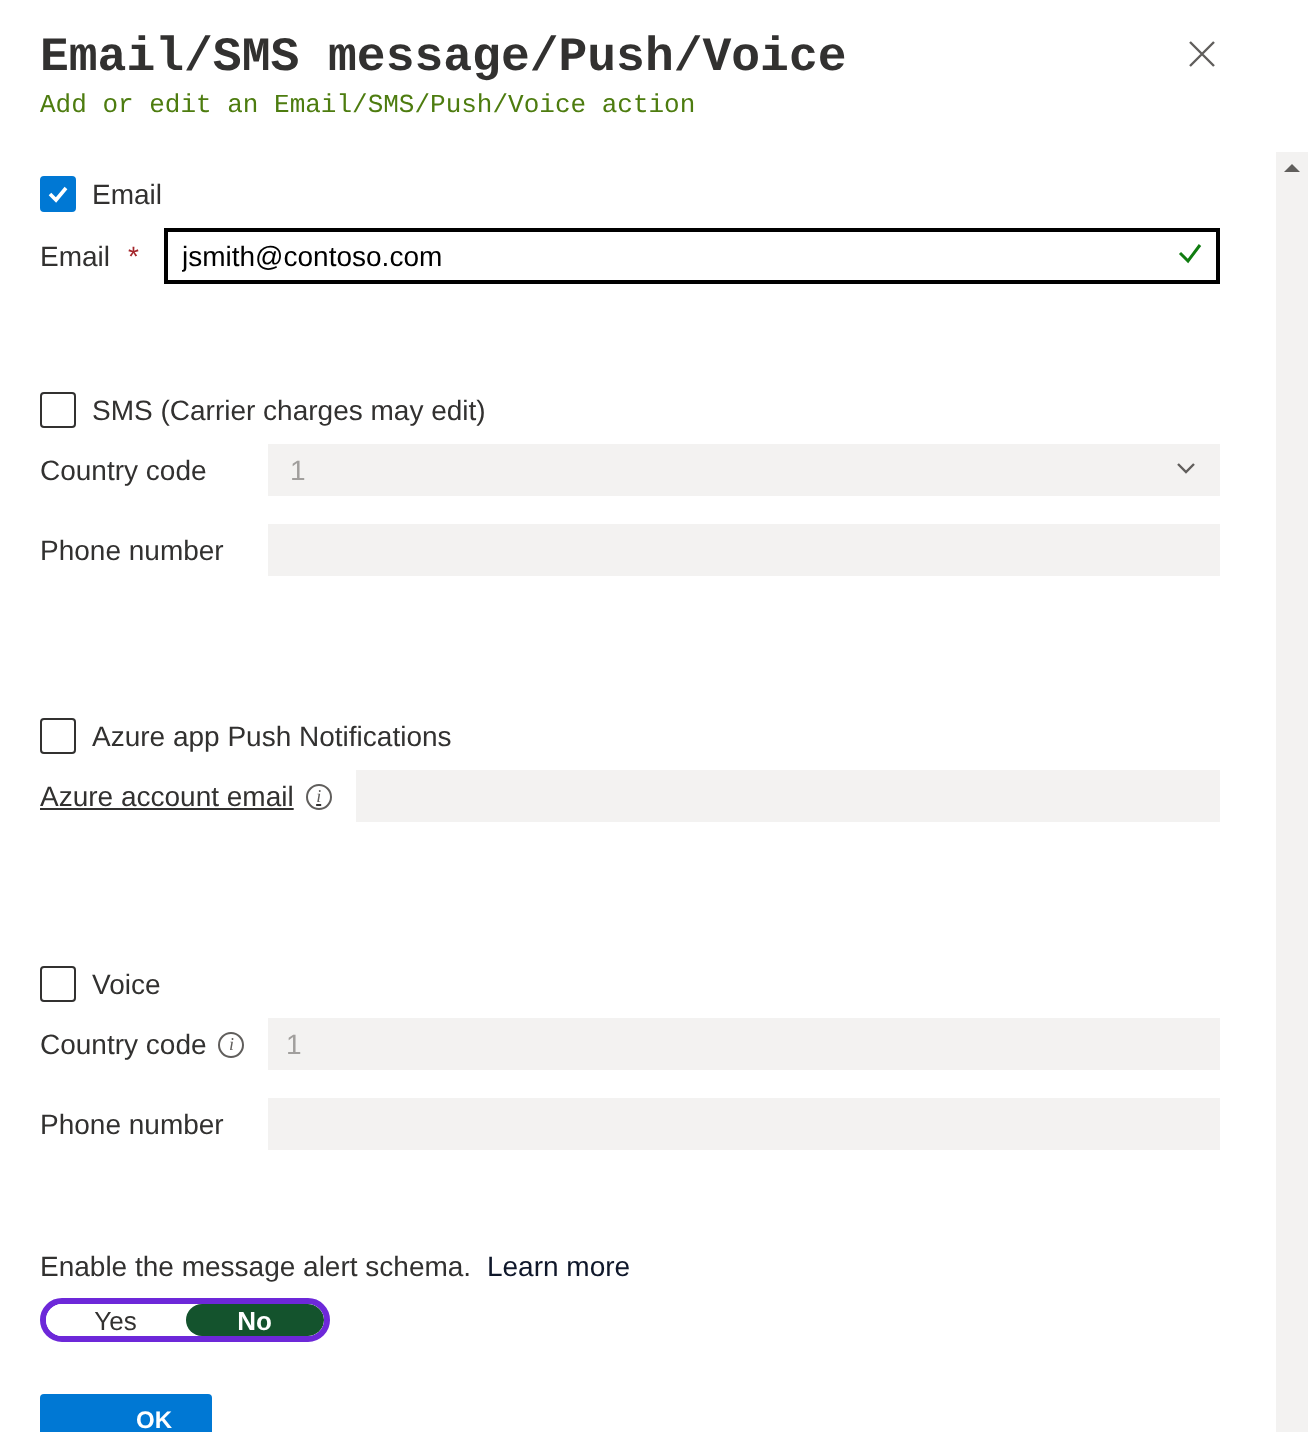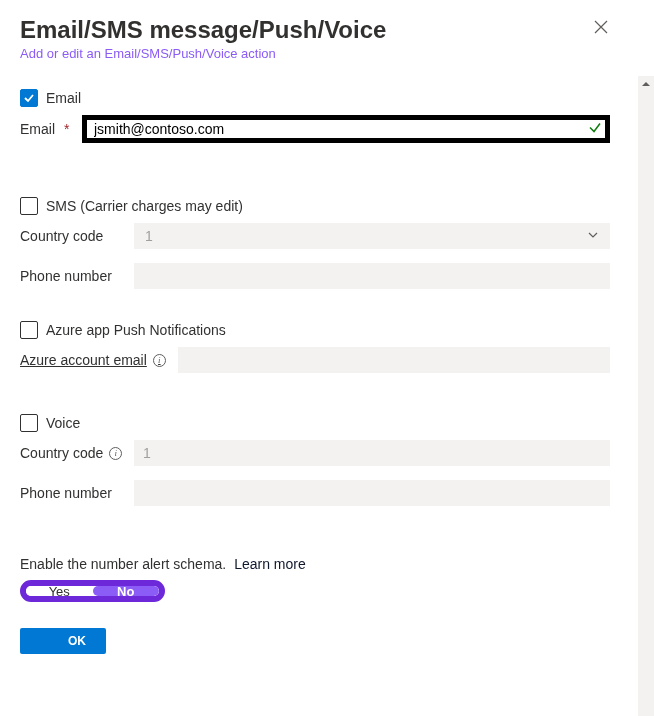--- a/index.html
+++ b/index.html
@@ -14,29 +14,30 @@
     overflow: hidden;
   }
   .panel {
     padding: 16px 20px 20px 20px;
     width: 630px;
     height: 716px;
     position: relative;
   }
   .header {
     margin-bottom: 4px;
+    font-family: Liberation Mono, monospace;
   }
   .title {
     font-size: 24px;
     font-weight: 600;
     color: #323130;
   }
   .subtitle {
     font-size: 13px;
-    color: #8b5cf6;
+    color: #4d7c0f;
     margin-top: 2px;
   }
   .close-btn {
     position: absolute;
     top: 20px;
     right: 20px;
     width: 16px;
     height: 16px;
     cursor: pointer;
     color: #605e5c;
@@ -108,21 +109,21 @@
     width: 100%;
     height: 26px;
     border: 1px solid #605e5c;
     padding: 0 28px 0 8px;
     font-size: 14px;
     font-family: inherit;
     background: #fff;
     outline: none;
   }
   input.text-input.focused {
-    border: 5px solid #000000;
+    border: 2px solid #000000;
     height: 28px;
     padding-left: 7px;
   }
   input.text-input.disabled {
     background: #f3f2f1;
     border: 1px solid #f3f2f1;
     color: #a19f9d;
   }
   .valid-icon {
     position: absolute;
@@ -150,38 +151,38 @@
   }
   .link {
     color: #0f172a;
     cursor: pointer;
     margin-left: 4px;
   }
   .pill-toggle {
     margin-top: 8px;
     width: 145px;
     height: 22px;
-    border: 6px solid #6d28d9;
+    border: 3px solid #6d28d9;
     border-radius: 12px;
     display: flex;
     align-items: stretch;
     overflow: hidden;
     cursor: pointer;
     font-size: 13px;
   }
   .pill-toggle .opt {
     flex: 1;
     display: flex;
     align-items: center;
     justify-content: center;
     color: #323130;
     background: #fff;
   }
   .pill-toggle .opt.sel {
-    background: #8b5cf6;
+    background: #14532d;
     color: #fff;
     border-radius: 12px;
     font-weight: 600;
   }
   .ok-btn {
     margin-top: 26px;
     width: 86px;
     height: 26px;
     background: #0078d4;
     color: #fff;
@@ -275,40 +276,40 @@
     </div>
     <div class="field-row" style="margin-top:14px;">
       <div class="field-label">Phone number</div>
       <div class="input-wrap">
         <input class="text-input disabled" type="text" value="" style="">
       </div>
     </div>
   </div>
 
   
-  <div class="section" style="margin-top:32px;">
+  <div class="section" style="margin-top:71px;">
     <div class="chk-row">
       <div class="checkbox">
         
       </div>
       <span class="chk-label">Azure app Push Notifications</span>
     </div>
     <div class="field-row">
       <div class="field-label" style="width:158px;text-decoration:underline;">
         <span>Azure account email</span>
         <span class="info-icon">i</span>
       </div>
       <div class="input-wrap">
         <input class="text-input disabled" type="text" value="" style="">
       </div>
     </div>
   </div>
 
   
-  <div class="section" style="margin-top:41px;">
+  <div class="section" style="margin-top:72px;">
     <div class="chk-row">
       <div class="checkbox">
         
       </div>
       <span class="chk-label">Voice</span>
     </div>
     <div class="field-row">
       <div class="field-label">
         <span>Country code</span>
         <span class="info-icon">i</span>
@@ -320,21 +321,21 @@
     <div class="field-row" style="margin-top:14px;">
       <div class="field-label">Phone number</div>
       <div class="input-wrap">
         <input class="text-input disabled" type="text" value="" style="">
       </div>
     </div>
   </div>
 
   
   <div class="schema-row">
-    <span>Enable the number alert schema.</span>
+    <span>Enable the message alert schema.</span>
     <span class="link">Learn more</span>
     <div class="pill-toggle">
       <div class="opt">Yes</div>
       <div class="opt sel">No</div>
     </div>
   </div>
 
   <button class="ok-btn">OK</button>
 
 </div>

